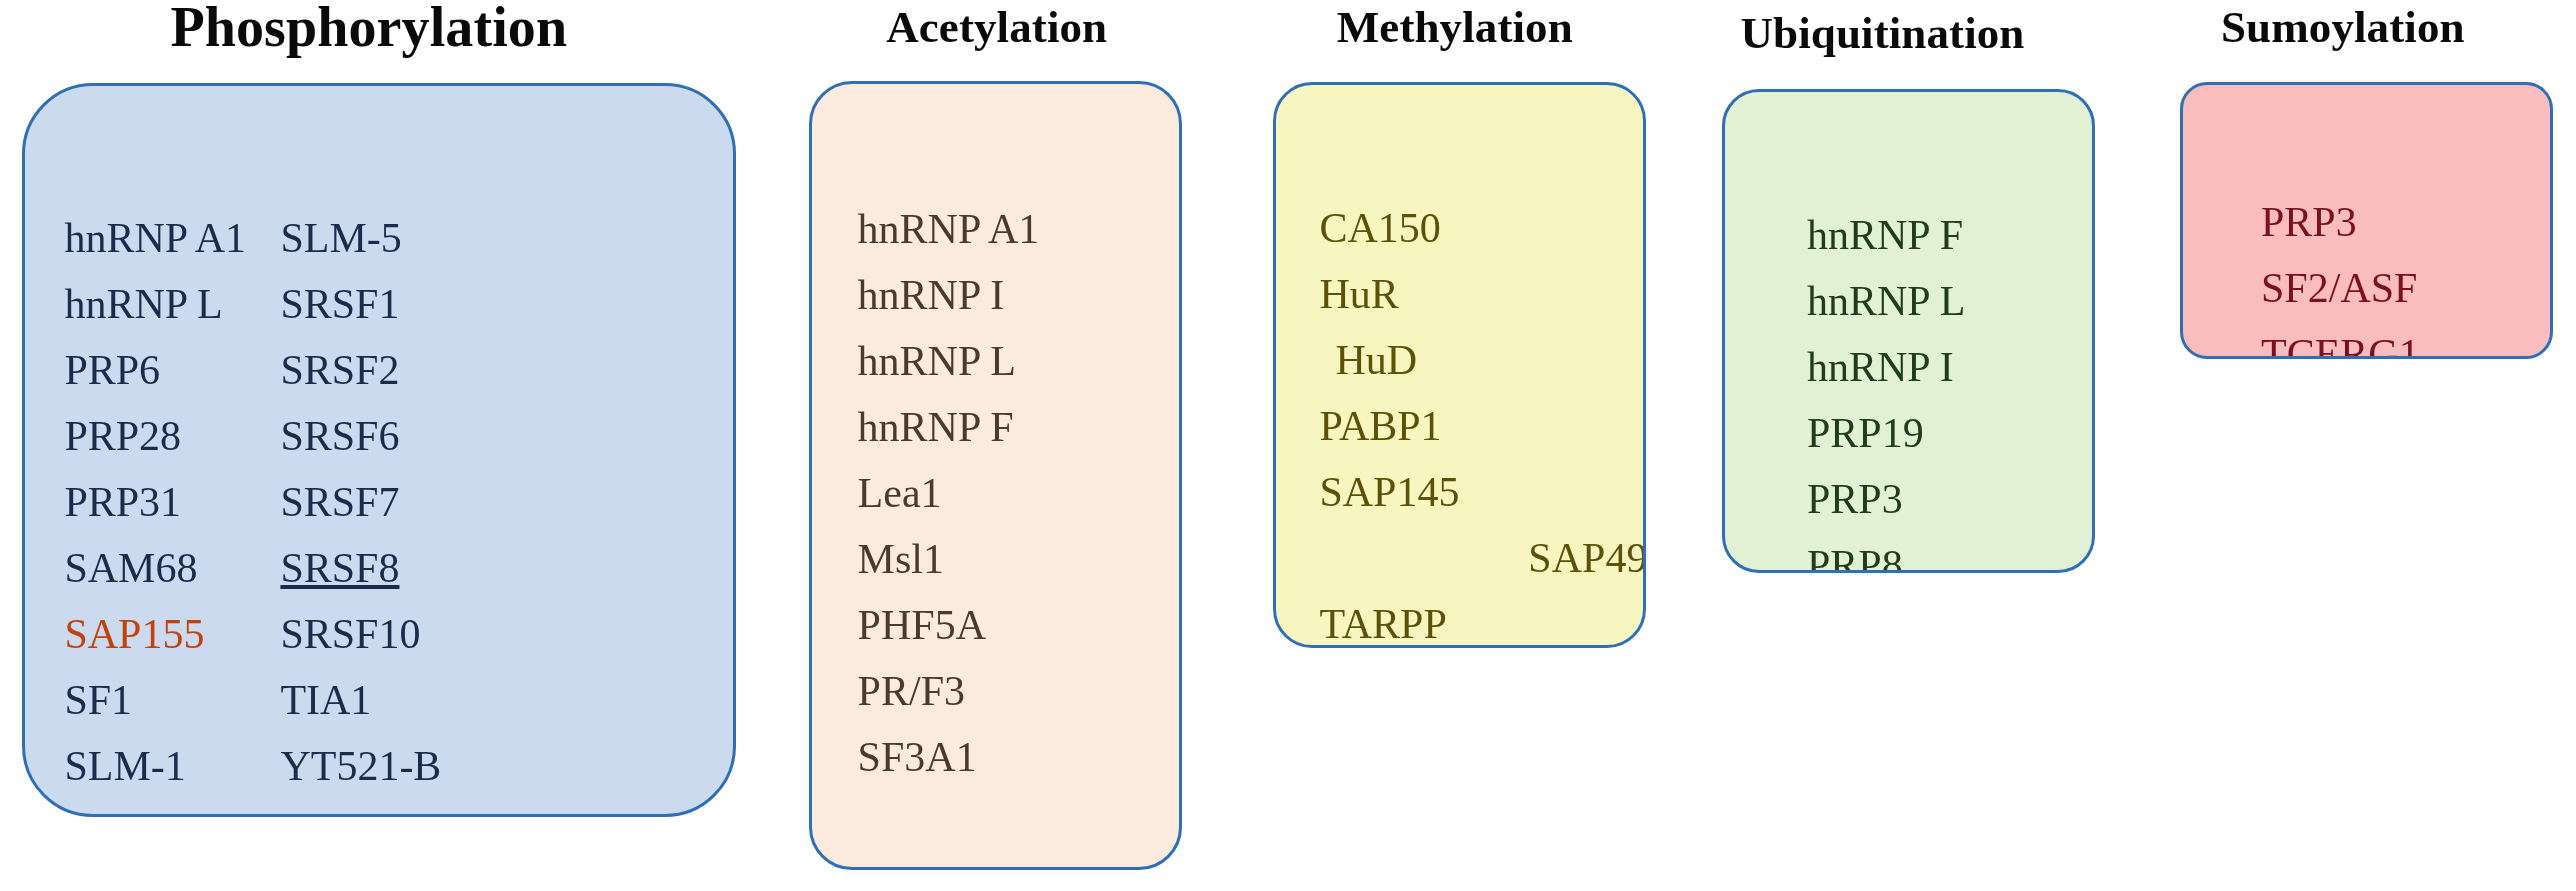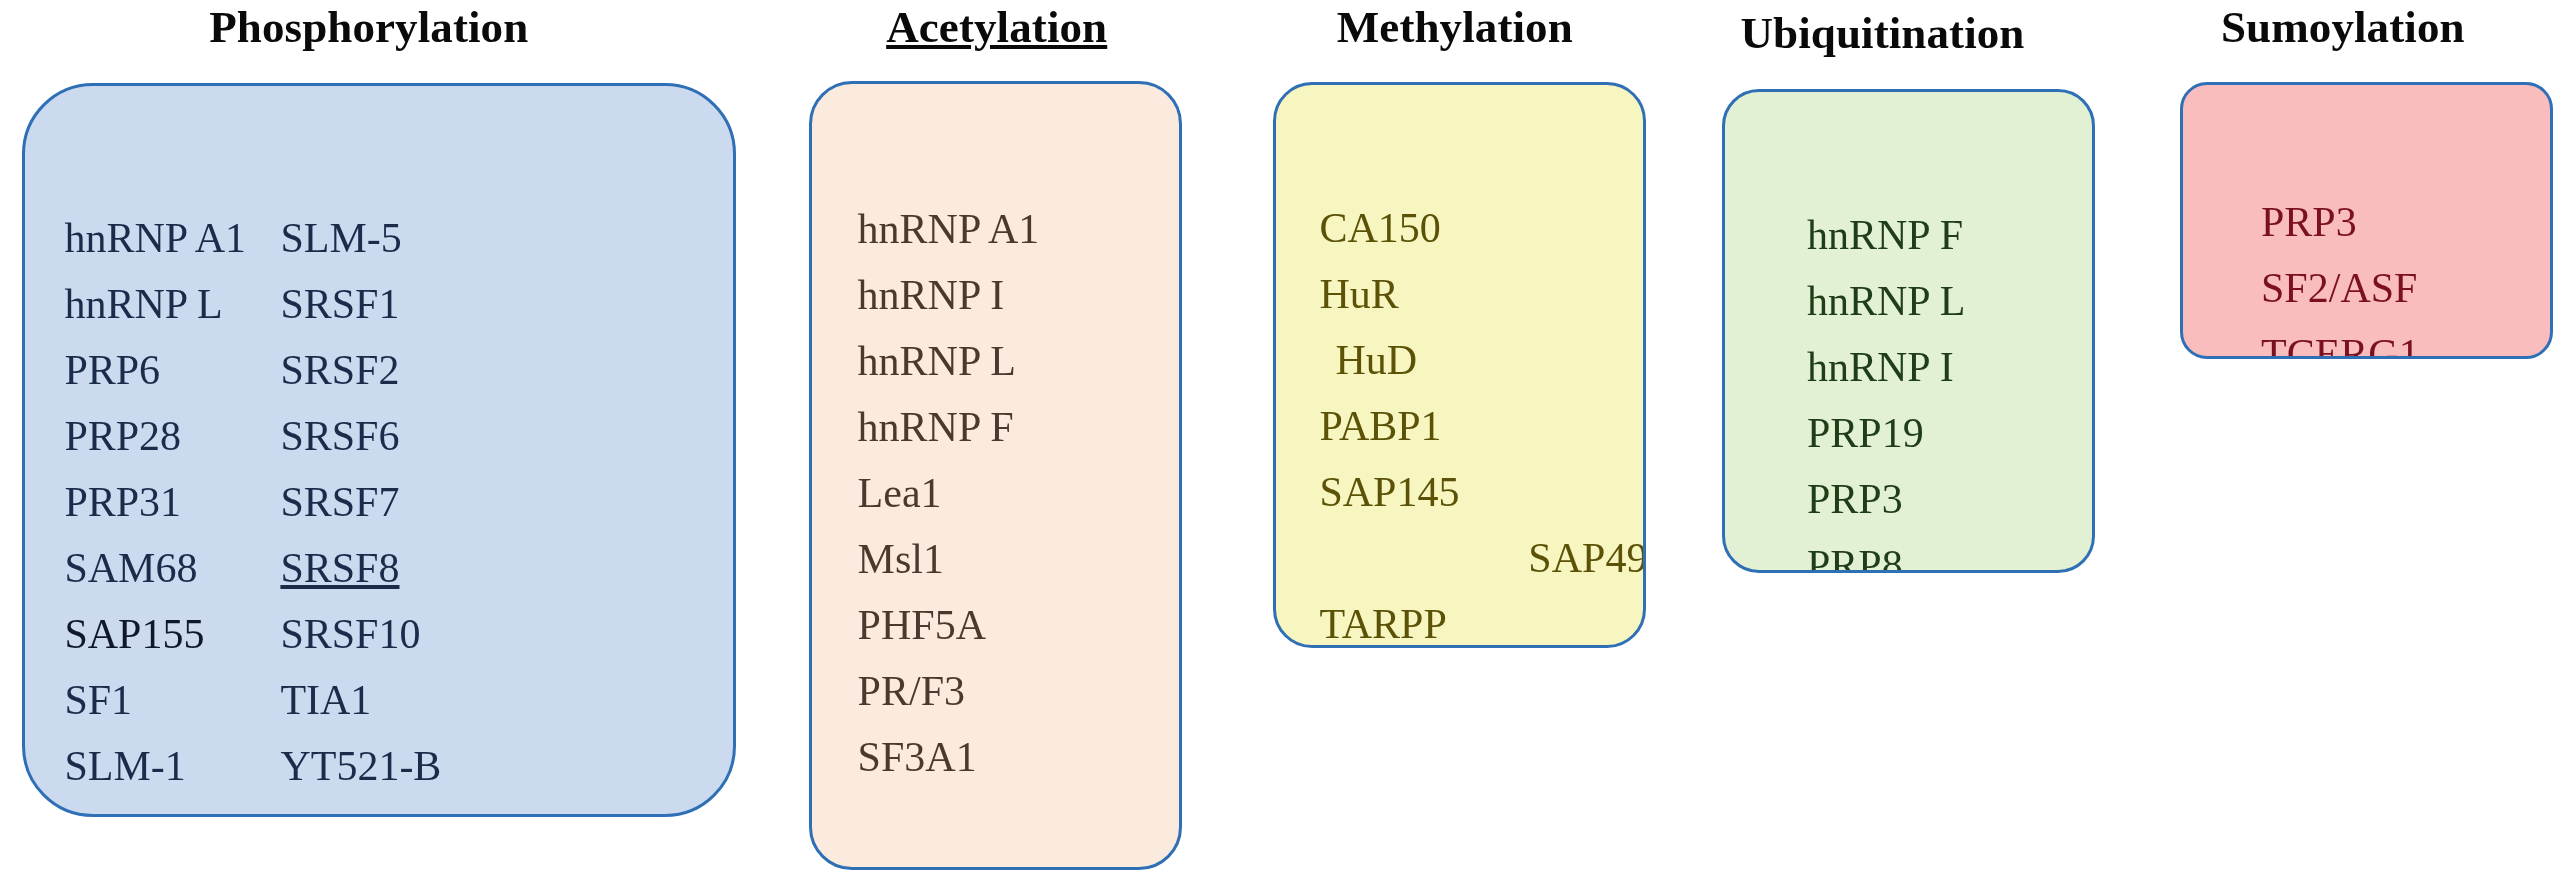--- a/index.html
+++ b/index.html
@@ -44,33 +44,33 @@
     flex-direction:column;
   }
   .item{
     font-family:"Liberation Serif", serif;
     font-weight:normal;
     white-space:nowrap;
   }
 
   
   #g-phos{left:0px;top:0px;width:760px;height:891px;}
-  #g-phos .group-title{top:6px;font-size:45px;width:760px;padding-right:22.4px;box-sizing:border-box;}
+  #g-phos .group-title{top:6px;font-size:56px;width:760px;padding-right:22.4px;box-sizing:border-box;}
   #g-phos .group-box{
     left:22.4px;top:83px;width:714px;height:734px;
     background:#ccdaf0;
     border-radius:71px;
   }
   #g-phos .cols{left:39px;top:119px;}
   #g-phos .col{width:216px;}
   #g-phos .item{color:#1b2b4a;font-size:42px;line-height:66px;}
 
   
   #g-acet{left:790px;top:0px;width:432px;height:891px;}
-  #g-acet .group-title{top:6px;font-size:45px;width:432px;padding-right:18.6px;box-sizing:border-box;text-decoration:underline;}
+  #g-acet .group-title{top:6px;font-size:45px;width:432px;padding-right:18.6px;box-sizing:border-box;}
   #g-acet .group-box{
     left:18.6px;top:81px;width:373px;height:789px;
     background:#fbeade;
     border-radius:43px;
   }
   #g-acet .cols{left:46px;top:112px;}
   #g-acet .col{width:321px;}
   #g-acet .item{color:#4a3a2e;font-size:42px;line-height:66px;}
 
   
@@ -118,21 +118,21 @@
     <div class="group-title">Phosphorylation</div>
     <div class="group-box" style="background: rgb(204, 218, 240); border-color: rgb(47, 111, 181);">
       <div class="cols">
         <div class="col">
           <div class="item" style="color: rgb(27, 43, 74);">hnRNP A1</div>
           <div class="item" style="color: rgb(27, 43, 74);">hnRNP L</div>
           <div class="item" style="color: rgb(27, 43, 74);">PRP6</div>
           <div class="item" style="color: rgb(27, 43, 74);">PRP28</div>
           <div class="item" style="color: rgb(27, 43, 74);">PRP31</div>
           <div class="item" style="color: rgb(27, 43, 74);">SAM68</div>
-          <div class="item" style="color: #0f172a;">SAP155</div>
+          <div class="item" style="color: #c2410c;">SAP155</div>
           <div class="item" style="color: rgb(27, 43, 74);">SF1</div>
           <div class="item" style="color: rgb(27, 43, 74);">SLM-1</div>
         </div>
         <div class="col">
           <div class="item" style="color: rgb(27, 43, 74);">SLM-5</div>
           <div class="item" style="color: rgb(27, 43, 74);">SRSF1</div>
           <div class="item" style="color: rgb(27, 43, 74);">SRSF2</div>
           <div class="item" style="color: rgb(27, 43, 74);">SRSF6</div>
           <div class="item" style="color: rgb(27, 43, 74);">SRSF7</div>
           <div class="item" style="color: rgb(27, 43, 74); text-decoration: underline;">SRSF8</div>

